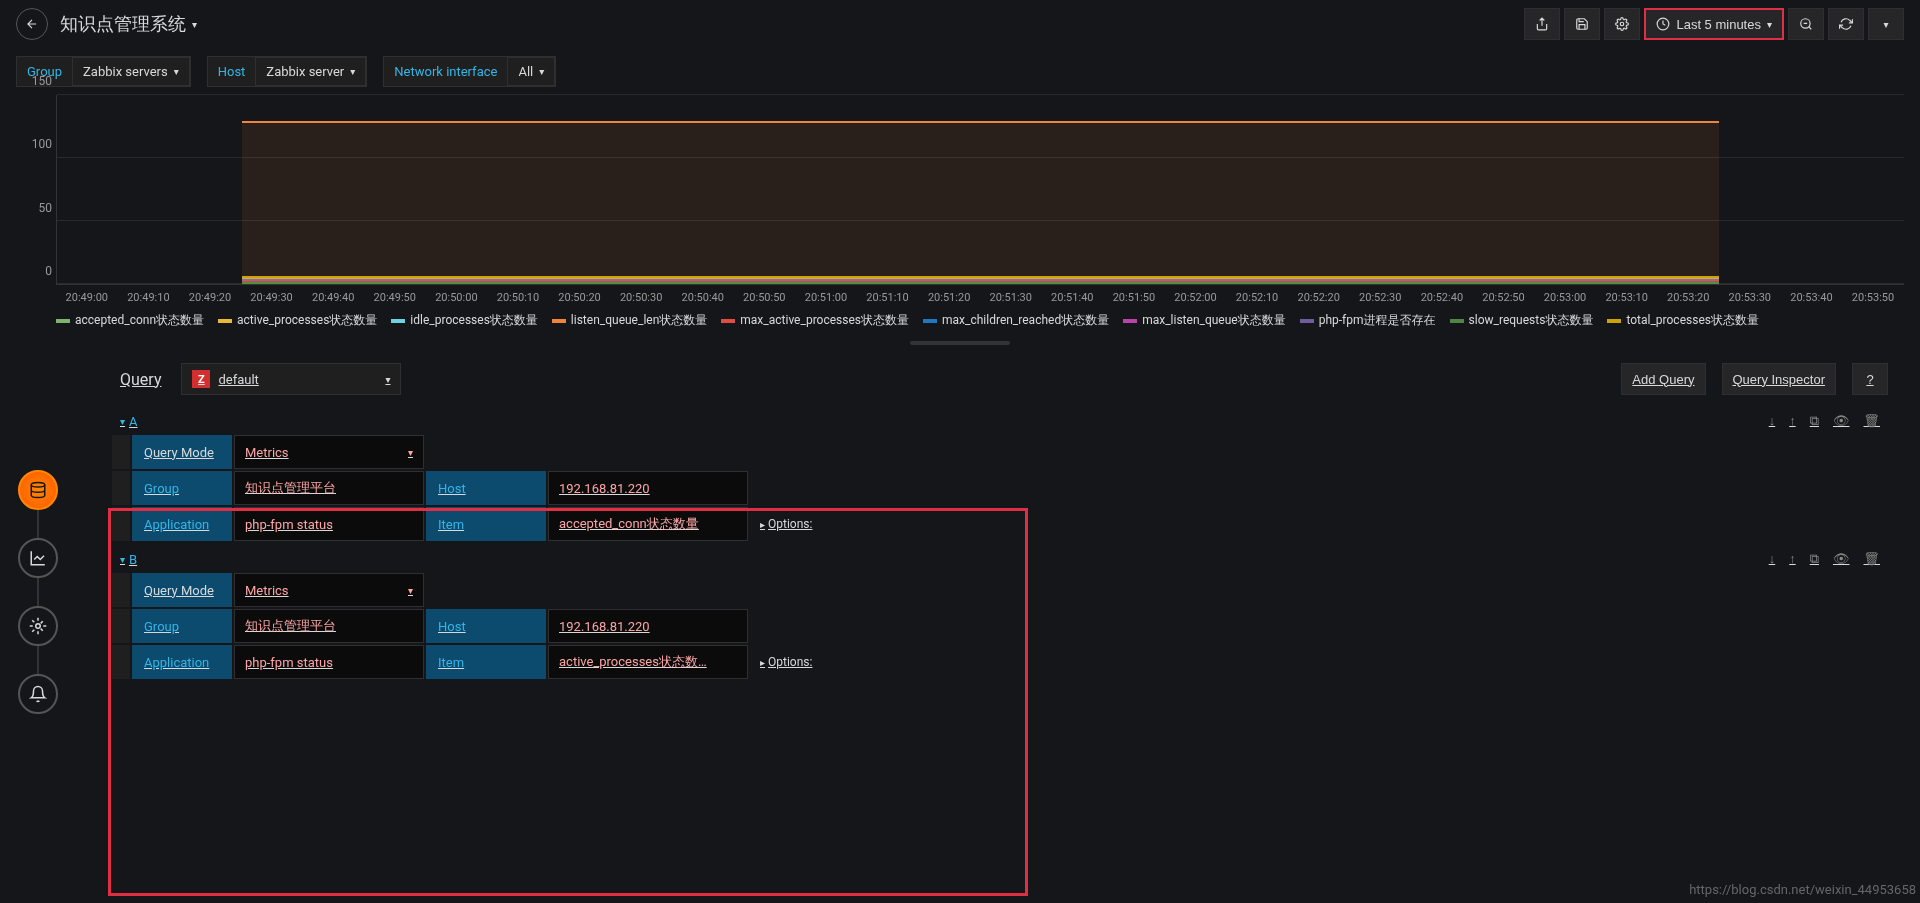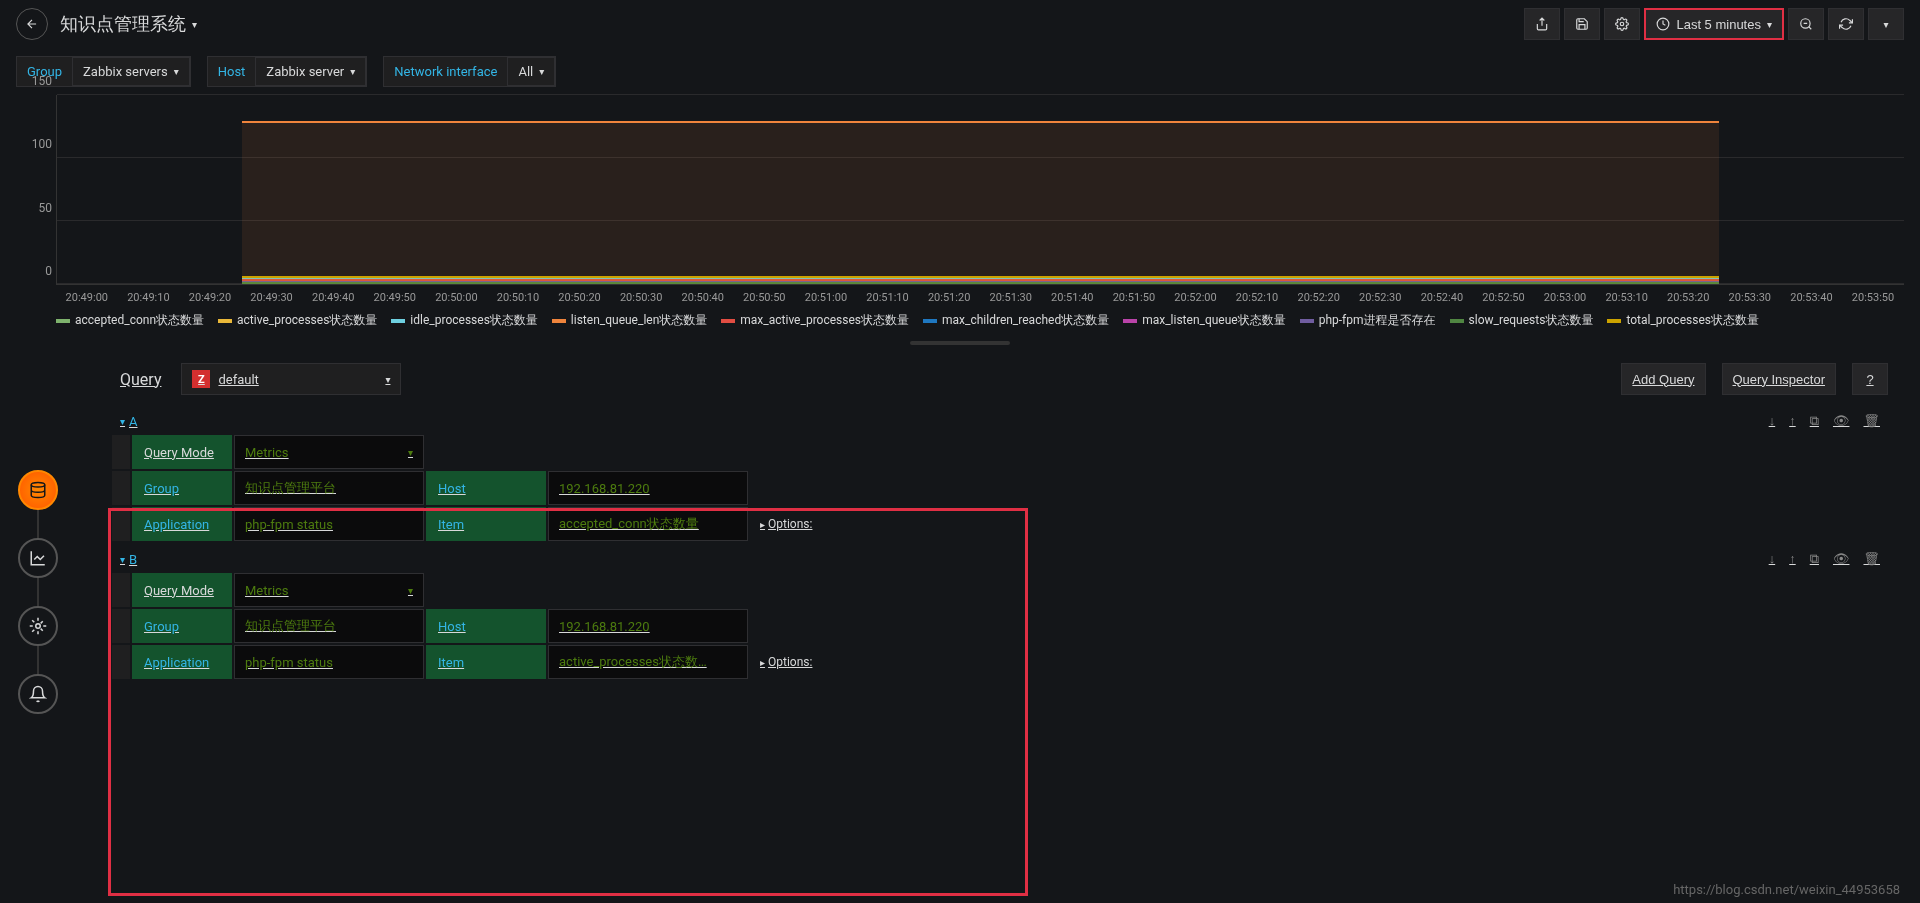--- a/index.html
+++ b/index.html
@@ -177,33 +177,33 @@
   color: #888;
 }
 .query-actions span { cursor: pointer; }
 
 .query-form-row {
   display: flex;
   margin-bottom: 2px;
   height: 34px;
 }
 .form-label {
-  background: #14532d;
+  background: #0c4a6e;
   color: #d8d9da;
   padding: 8px 12px;
   min-width: 100px;
   font-size: 13px;
   margin-right: 2px;
   display: flex; align-items: center;
 }
 .form-label.link { color: #33b5e5; cursor: pointer; }
 .form-value {
   background: #0b0b0c;
   border: 1px solid #2f2f32;
-  color: #4d7c0f;
+  color: #fca5a5;
   padding: 7px 10px;
   min-width: 190px;
   font-size: 13px;
   margin-right: 2px;
   display: flex; align-items: center;
 }
 .form-value.dd { justify-content: space-between; cursor: pointer; }
 .form-indent { width: 18px; background: #1f1f20; margin-right: 2px; }
 .form-options { color: #d8d9da; padding: 8px 10px; font-size: 12px; display:flex; align-items:center; gap:3px;}
 .plus-btn { width: 34px; background: #1f1f20; display:flex; align-items:center; justify-content:center; font-size:16px; cursor:pointer;}
@@ -235,21 +235,21 @@
 .side-tab-line {
   position: absolute;
   left: 37px; top: 510px;
   width: 2px; height: 200px;
   background: #333;
   z-index: -1;
 }
 
 .watermark {
   position: absolute;
-  right: 20px;
+  right: 4px;
   bottom: 6px;
   color: #666;
   font-size: 13px;
 }
 
 svg { display: block; }
 .caret { font-size: 10px; }
 </style>
 </head>
 <body>

